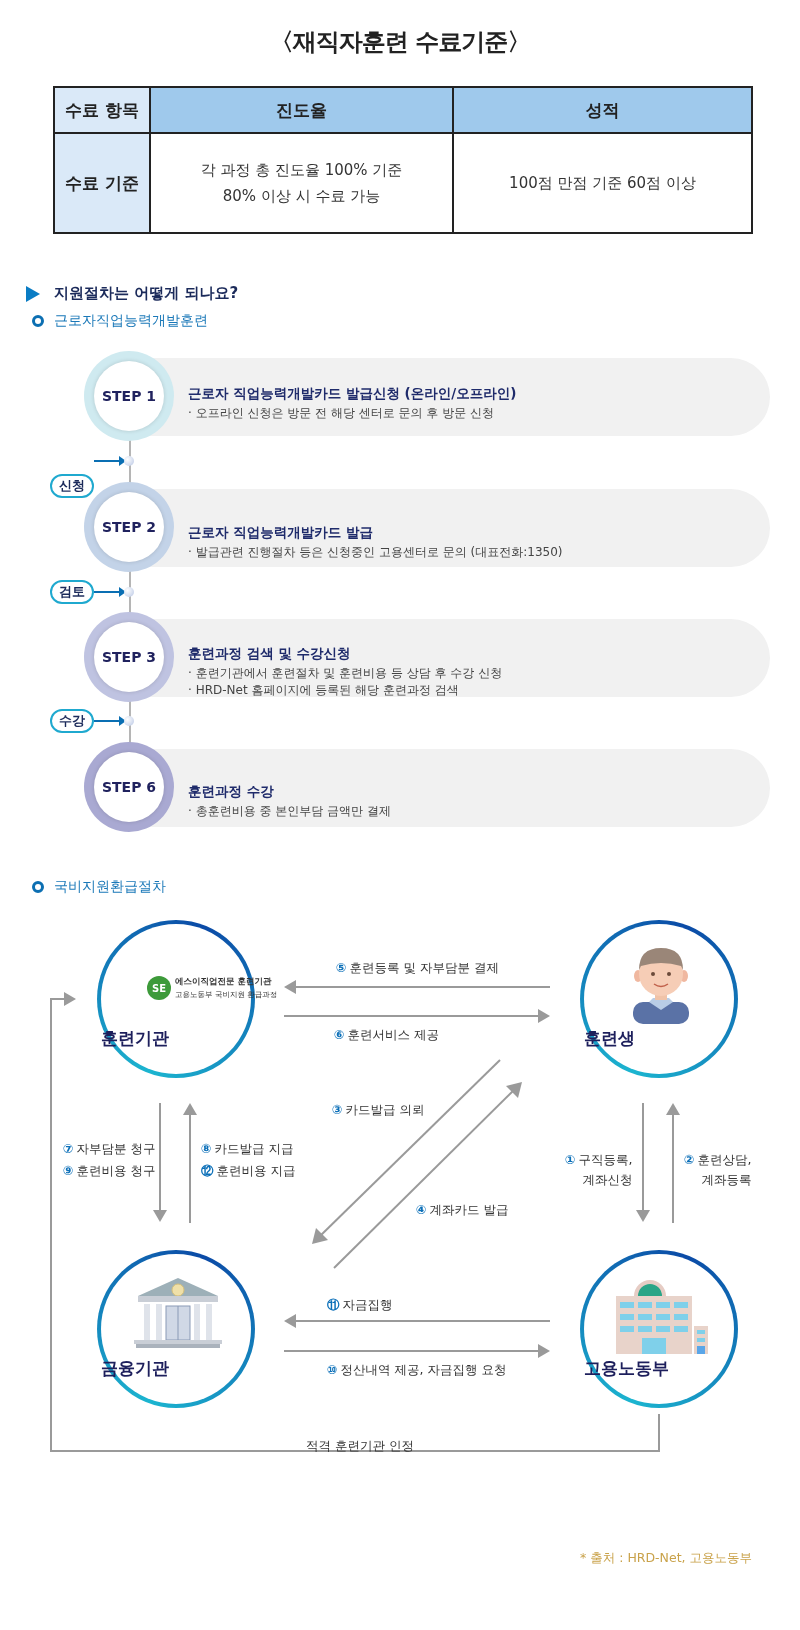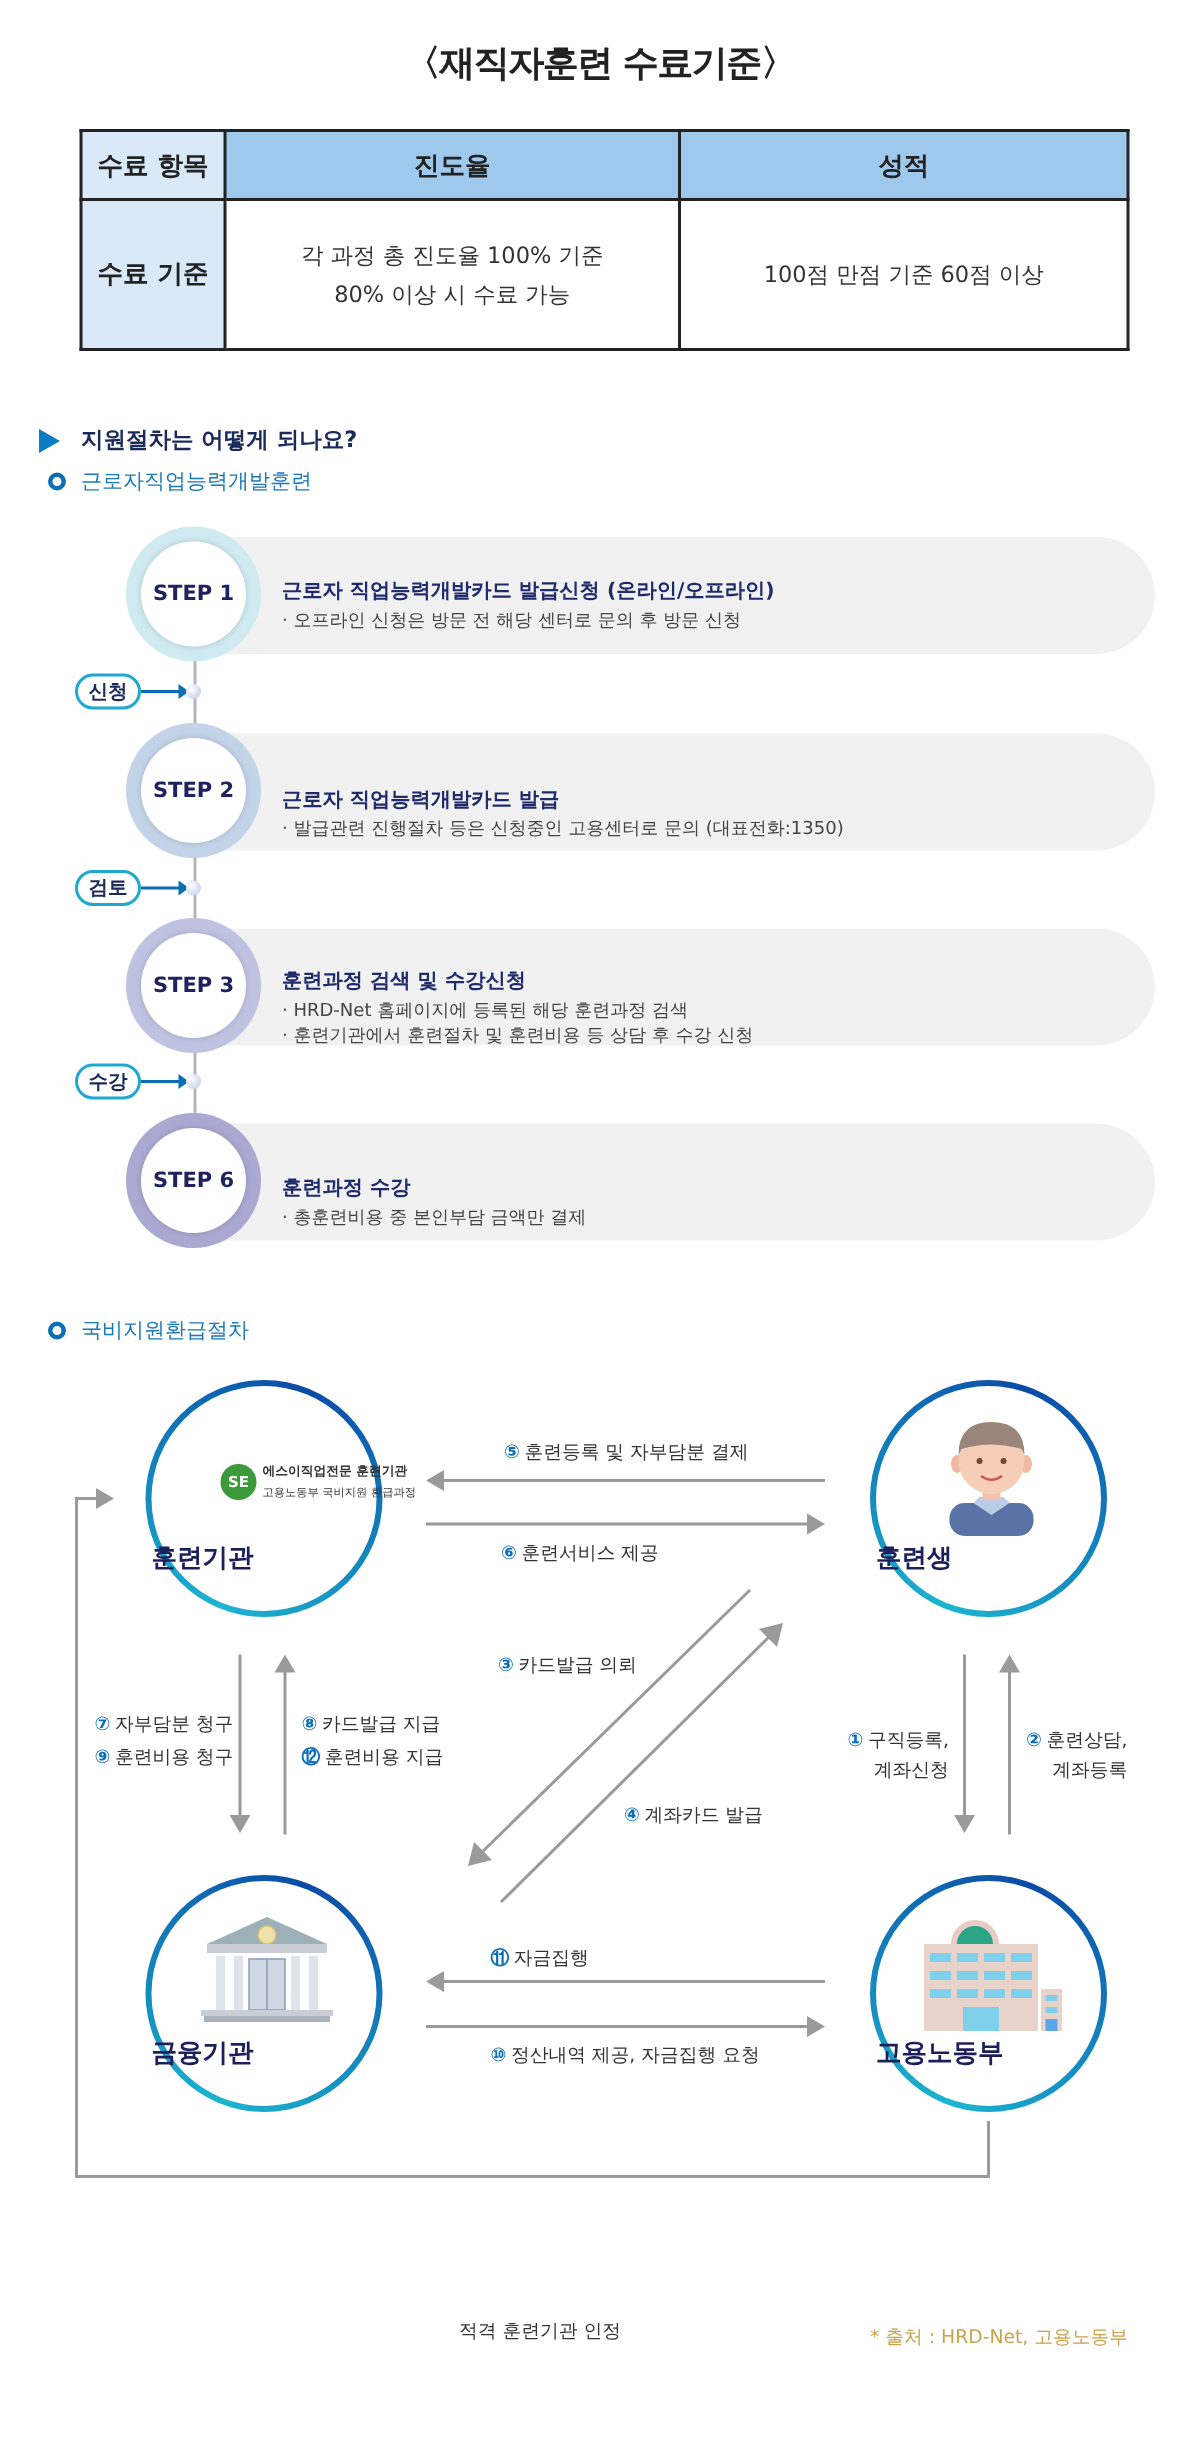--- a/index.html
+++ b/index.html
@@ -88,21 +88,21 @@
 
 <div class="step-card" style="top:358px;"></div>
 <div class="step-circle" style="top:351px; background:#cfeaf0;">
   <div class="step-inner">STEP 1</div>
 </div>
 <div class="step-text" style="top:370px;">
   <div class="step-title">근로자 직업능력개발카드 발급신청 (온라인/오프라인)</div>
   <div class="step-line">· 오프라인 신청은 방문 전 해당 센터로 문의 후 방문 신청</div>
 </div>
 
-<div class="tag" style="top:449px;">신청</div>
+<div class="tag" style="top:474px;">신청</div>
 <div class="tag-arrow" style="top:460px;"></div>
 <div class="dot" style="top:456px;"></div>
 
 <div class="step-card" style="top:489px;"></div>
 <div class="step-circle" style="top:482px; background:#c3d3e8;">
   <div class="step-inner">STEP 2</div>
 </div>
 <div class="step-text" style="top:509px;">
   <div class="step-title">근로자 직업능력개발카드 발급</div>
   <div class="step-line">· 발급관련 진행절차 등은 신청중인 고용센터로 문의 (대표전화:1350)</div>
@@ -111,22 +111,22 @@
 <div class="tag" style="top:580px;">검토</div>
 <div class="tag-arrow" style="top:591px;"></div>
 <div class="dot" style="top:587px;"></div>
 
 <div class="step-card" style="top:619px;"></div>
 <div class="step-circle" style="top:612px; background:#bfc3e1;">
   <div class="step-inner">STEP 3</div>
 </div>
 <div class="step-text" style="top:630px;">
   <div class="step-title">훈련과정 검색 및 수강신청</div>
+  <div class="step-line">· 훈련기관에서 훈련절차 및 훈련비용 등 상담 후 수강 신청</div>
   <div class="step-line">· HRD-Net 홈페이지에 등록된 해당 훈련과정 검색</div>
-  <div class="step-line">· 훈련기관에서 훈련절차 및 훈련비용 등 상담 후 수강 신청</div>
 </div>
 
 <div class="tag" style="top:709px;">수강</div>
 <div class="tag-arrow" style="top:720px;"></div>
 <div class="dot" style="top:716px;"></div>
 
 <div class="step-card" style="top:749px;"></div>
 <div class="step-circle" style="top:742px; background:#a9a9d2;">
   <div class="step-inner">STEP 6</div>
 </div>
@@ -265,15 +265,15 @@
 
 <div class="hline" style="left:284px; top:1350px; width:256px;"></div>
 <div class="ah-r" style="left:538px; top:1344px;"></div>
 <div class="flow-label" style="left:327px; top:1360px;"><span class="num">⑩</span><span>정산내역 제공, 자금집행 요청</span></div>
 
 <div class="vl" style="left:658px; top:1414px; height:38px;"></div>
 <div class="hline" style="left:50px; top:1450px; width:610px;"></div>
 <div class="vl" style="left:50px; top:998px; height:454px;"></div>
 <div class="hline" style="left:50px; top:998px; width:16px;"></div>
 <div class="ah-r" style="left:64px; top:992px;"></div>
-<div class="flow-label" style="left:306px; top:1544px;">적격 훈련기관 인정</div>
+<div class="flow-label" style="left:306px; top:1436px;">적격 훈련기관 인정</div>
 
 <div class="source">* 출처 : HRD-Net, 고용노동부</div>
 
 </body></html>

